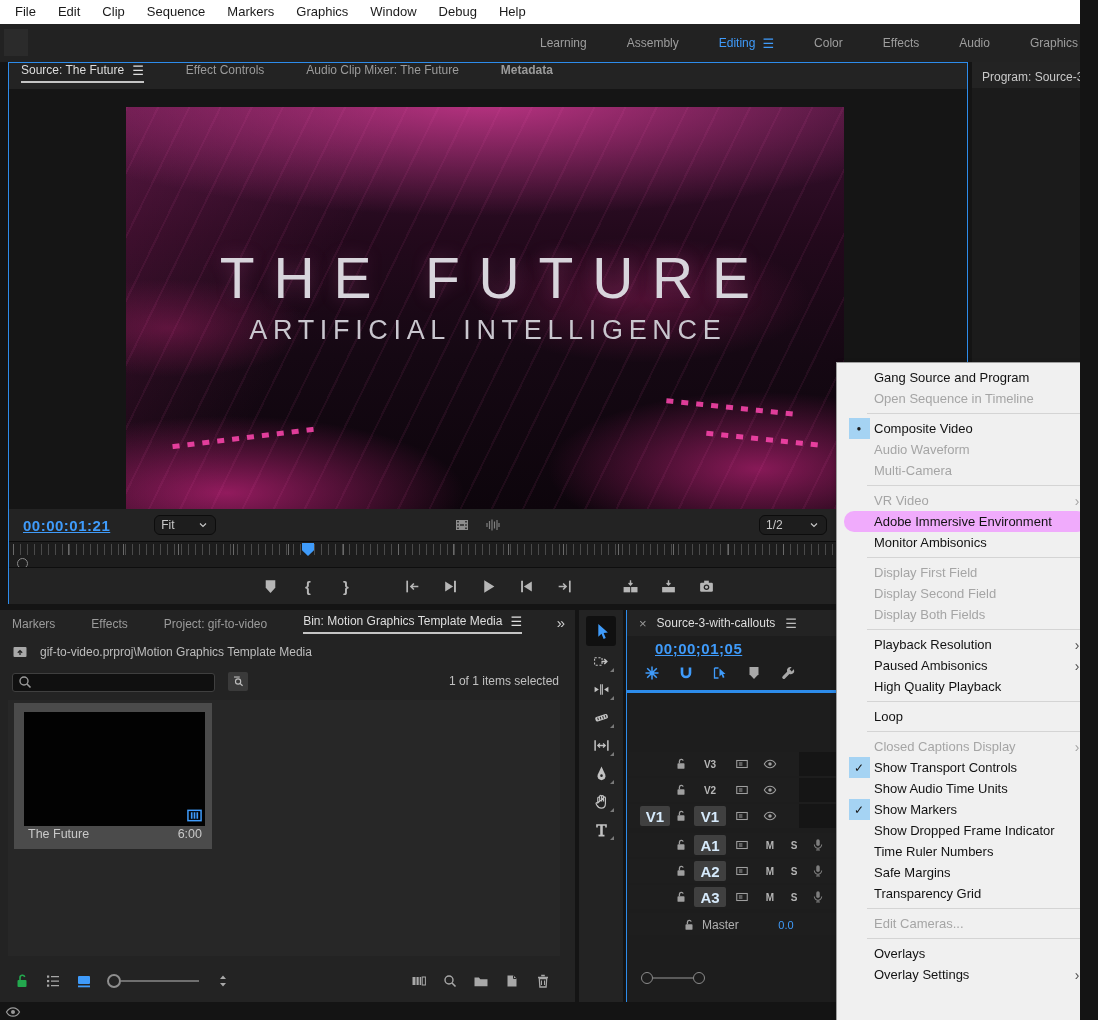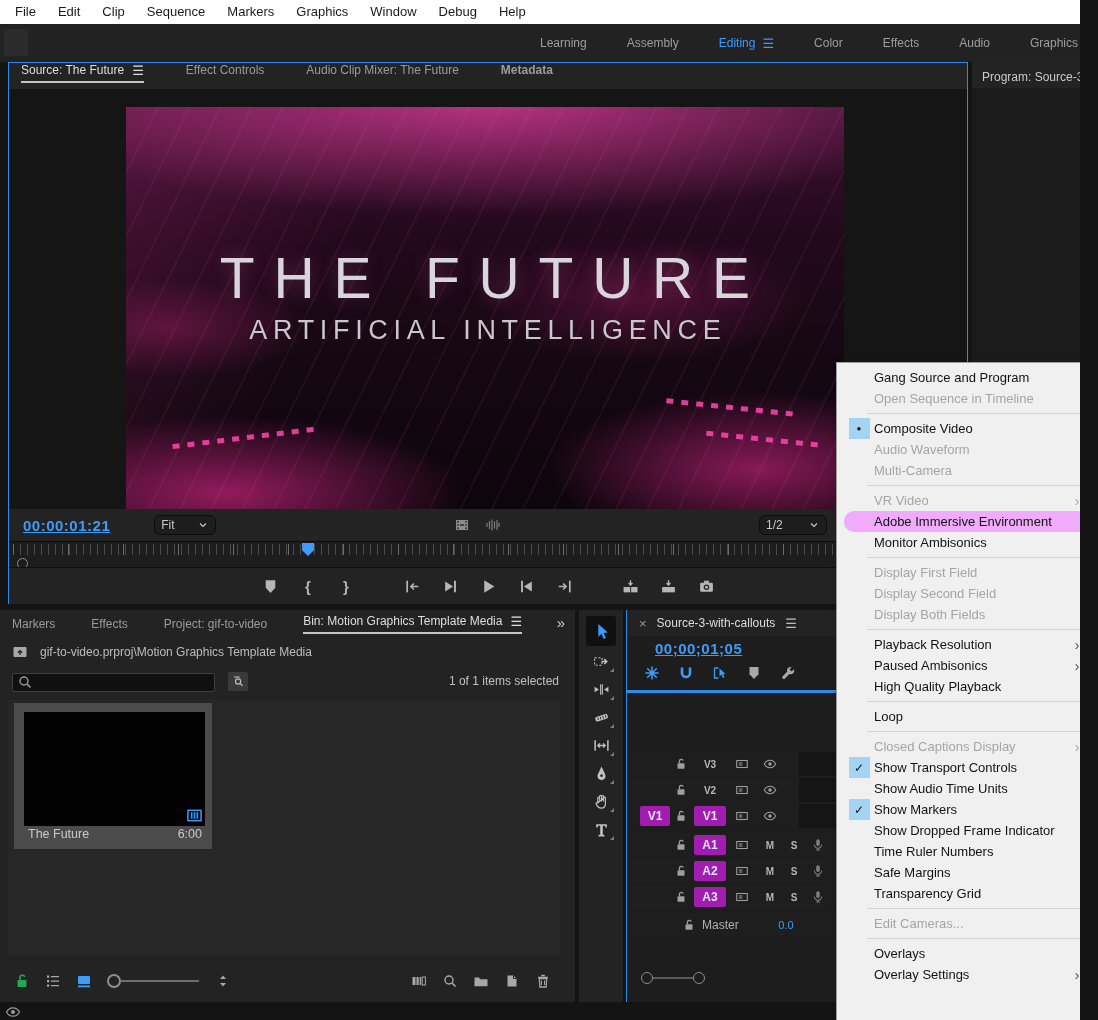--- a/index.html
+++ b/index.html
@@ -130,21 +130,21 @@
   #tltabs .close{color:#9a9a9a;font-size:13px;}
   #tltc{position:absolute;left:28px;top:30px;}
   #tltoolbar{position:absolute;left:16px;top:54px;display:flex;gap:16px;align-items:center;}
   #tltoolbar .icon{width:18px;height:18px;}
   #tltoolbar .blue{color:#3f9bfa;}
   #tltoolbar .gray{color:#a8a8a8;}
   #tlscroll{position:absolute;left:0;top:80px;width:100%;height:3px;background:#2d8ceb;}
   #tlruler00{position:absolute;left:458px;top:40px;color:#8a8a8a;font-size:10px;}
   .trackrow{position:absolute;left:1px;width:471px;height:24px;background:#1e1e1e;}
   .trackrow .cell{position:absolute;top:2px;height:20px;display:flex;align-items:center;justify-content:center;}
-  .tbtn-blue{background:#a21caf;border-radius:2px;color:#d6eafb;font-size:12px;font-weight:bold;}
+  .tbtn-blue{background:#404040;border-radius:2px;color:#d6eafb;font-size:15px;font-weight:bold;}
   .tlabel{color:#b8b8b8;font-size:10px;font-weight:bold;}
   .trackrow .icon{color:#9f9f9f;}
   .trackrow .icon svg{width:14px;height:14px;}
   .ms{color:#b4b4b4;font-size:10px;font-weight:bold;}
   .darkzone{position:absolute;top:0;bottom:0;right:0;background:#151515;}
   #masterrow{background:#1e1e1e;}
   #masterval{color:#3f9bfa;font-size:11px;}
   #tlbottom .dot{position:absolute;width:10px;height:10px;border:1.5px solid #8b8b8b;border-radius:50%;}
   #tlbottom .line{position:absolute;height:2px;background:#5a5a5a;}
 

